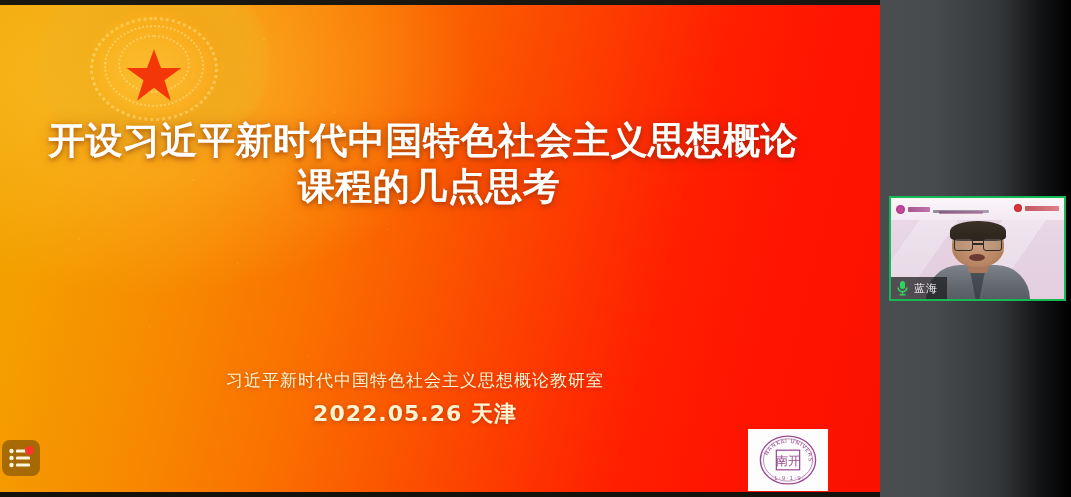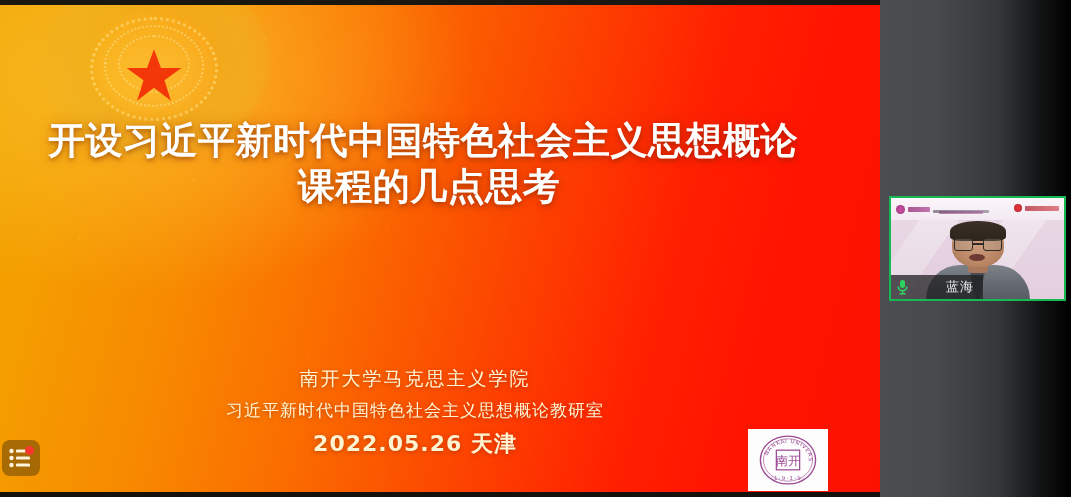--- a/index.html
+++ b/index.html
@@ -331,24 +331,23 @@
   .name-badge {
     position: absolute;
     left: 0; bottom: 0;
     display: flex; align-items: center;
     gap: 5px;
     padding: 3px 9px 3px 5px;
     background: rgba(30,30,32,0.74);
   }
   .name-badge .nm-txt {
     color: #f2f2f2;
-    font-size: 13px;
+    font-size: 11px;
     font-family: "DejaVu Sans", "Liberation Sans", sans-serif;
     letter-spacing: 1px;
-    margin-left: 32px;
   }
 
   
   .strip-top, .strip-bot {
     position: absolute; left: 0; width: 880px;
     background: #1a1710;
   }
   .strip-top { top: 0; height: 5px; }
   .strip-bot { top: 492px; height: 5px; background: #15120d; }
 </style>
@@ -375,21 +374,20 @@
           <polygon points="50,4 62,36 97,36 68,57 79,92 50,70 21,92 32,57 3,36 38,36" fill="#f22f06" opacity="0.95"></polygon>
         </svg>
       </div>
 
       <div class="slide-title">
         <span>开设习近平新时代中国特色社会主义思想概论</span>
         <span class="ln2">课程的几点思考</span>
       </div>
 
       <div class="slide-footer">
-        <span class="footer-line fl1">南开大学马克思主义学院</span>
         <span class="footer-line fl2">习近平新时代中国特色社会主义思想概论教研室</span>
         <span class="footer-line fl3">2022.05.26 天津</span>
       </div>
 
       <div class="uni-logo">
         <svg width="62" height="54" viewBox="0 0 100 88">
           <ellipse cx="50" cy="44" rx="45" ry="39" fill="none" stroke="#9b4a93" stroke-width="2.2"></ellipse>
           <ellipse cx="50" cy="44" rx="40" ry="34.5" fill="none" stroke="#9b4a93" stroke-width="1"></ellipse>
           <path id="arcTop" d="M 16,44 A 34,28 0 0 1 84,44" fill="none"></path>
           <text font-size="9" fill="#9b4a93" font-family="DejaVu Sans, sans-serif" letter-spacing="1.2">

